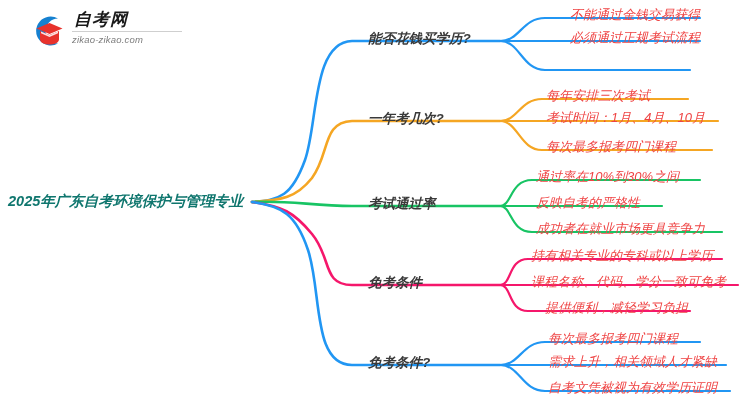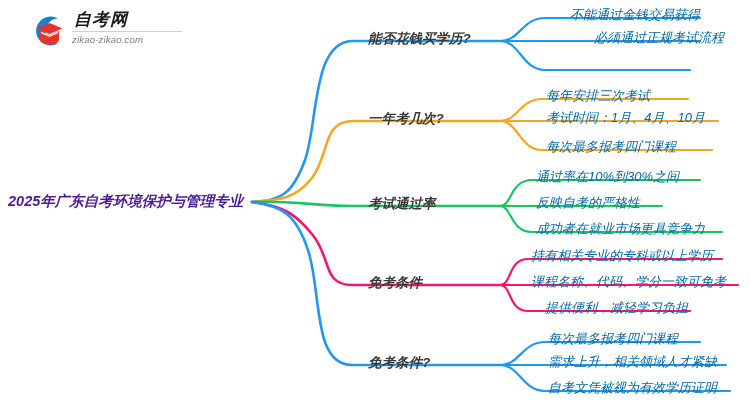--- a/index.html
+++ b/index.html
@@ -77,34 +77,34 @@
 
   
   .node {
     position: absolute;
     white-space: nowrap;
     color: #2b2b2b;
   }
   #root-node {
     font-size: 14.5px;
     font-weight: bold;
-    color: #4c1d95;
+    color: #0f766e;
     left: 8px;
     top: 192px;
     line-height: 18px;
   }
   .branch-node {
     font-size: 13.5px;
     font-weight: bold;
     color: #3a3a3a;
     line-height: 17px;
   }
   .leaf-node {
     font-size: 13px;
-    color: #0369a1;
+    color: #ef4444;
     line-height: 16px;
   }
 </style>
 </head>
 <body>
 
 <div id="mindmap-root">
 
   <div id="logo-block">
     <svg id="logo-mark" viewBox="0 0 42 38">
@@ -147,21 +147,21 @@
       <path d="M500,365 C520,365 522,342 545,342 L700,342" stroke="#2196f3" stroke-width="2.2"></path>
       <path d="M500,365 L726,365" stroke="#2196f3" stroke-width="2.2"></path>
       <path d="M500,365 C520,365 522,391 545,391 L730,391" stroke="#2196f3" stroke-width="2.2"></path>
     </g>
   </svg>
 
   <div class="node" id="root-node">2025年广东自考环境保护与管理专业</div>
 
   <div class="node branch-node" style="left:368px; top:30px;text-align:center;">能否花钱买学历?</div>
   <div class="node leaf-node" style="left:570px; top:7px;">不能通过金钱交易获得</div>
-  <div class="node leaf-node" style="left:594px; top:30px;">必须通过正规考试流程</div>
+  <div class="node leaf-node" style="left:570px; top:30px;">必须通过正规考试流程</div>
 
   <div class="node branch-node" style="left:368px; top:110px;">一年考几次?</div>
   <div class="node leaf-node" style="left:546px; top:88px;">每年安排三次考试</div>
   <div class="node leaf-node" style="left:546px; top:110px;">考试时间：1月、4月、10月</div>
   <div class="node leaf-node" style="left:546px; top:139px;">每次最多报考四门课程</div>
 
   <div class="node branch-node" style="left:368px; top:195px;">考试通过率</div>
   <div class="node leaf-node" style="left:536px; top:169px;">通过率在10%到30%之间</div>
   <div class="node leaf-node" style="left:536px; top:195px;">反映自考的严格性</div>
   <div class="node leaf-node" style="left:536px; top:221px;">成功者在就业市场更具竞争力</div>

